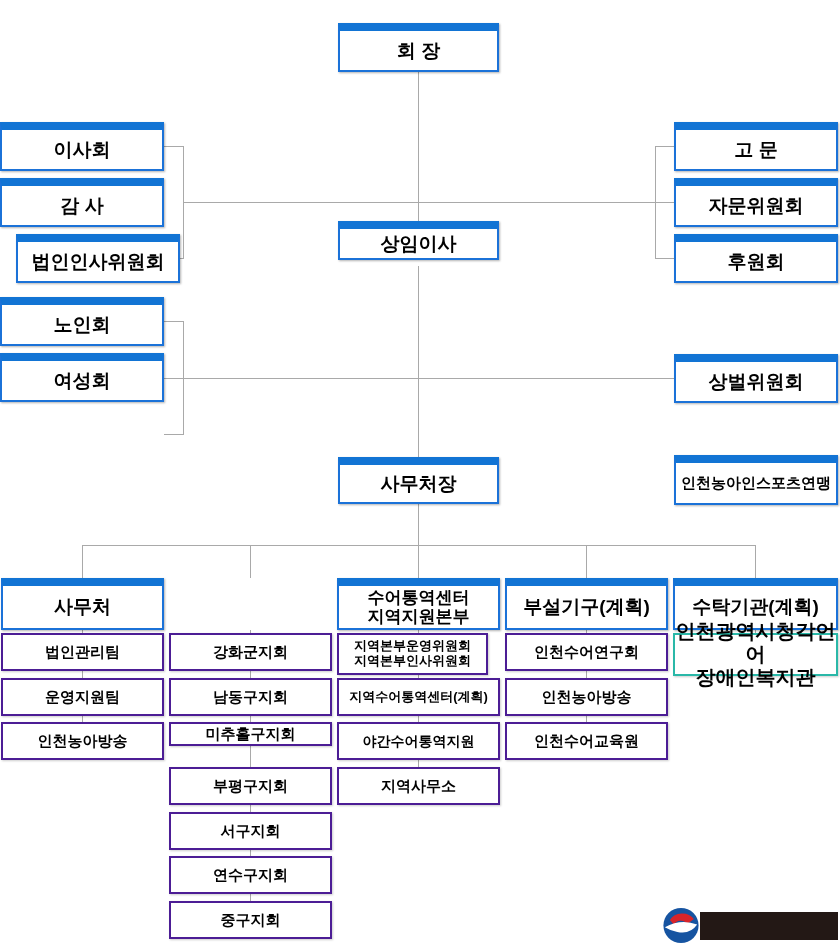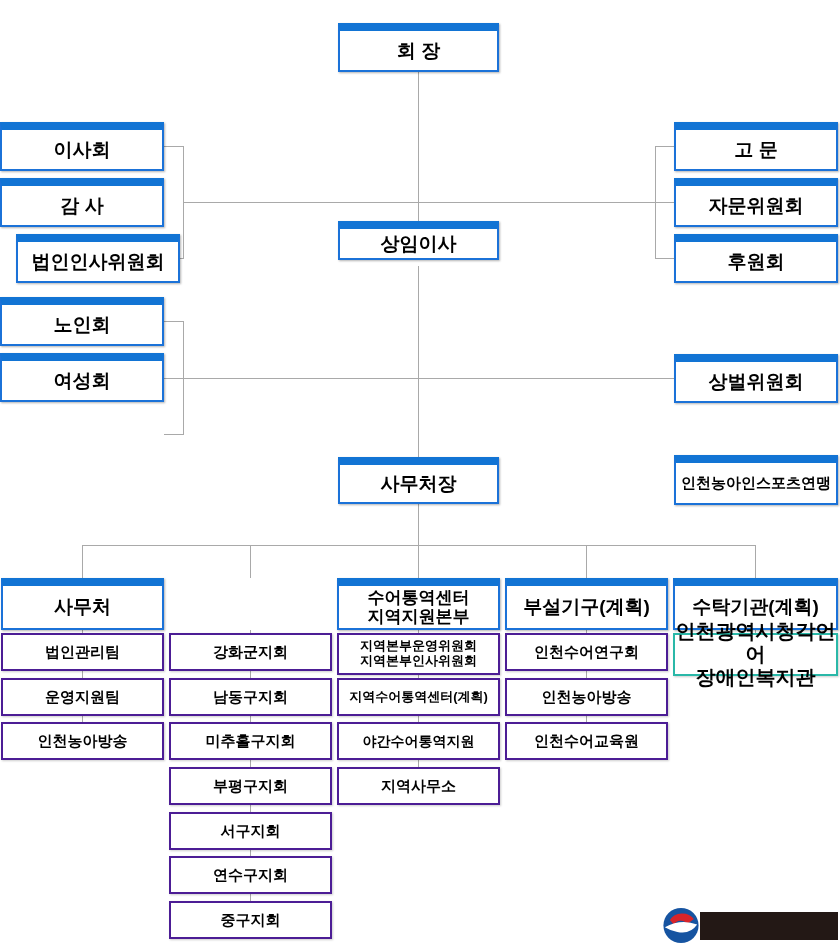--- a/index.html
+++ b/index.html
@@ -85,27 +85,27 @@
 지역지원본부</div>
   <div class="box" style="left:505px;top:578px;width:163px;height:52px">부설기구(계획)</div>
   <div class="box" style="left:673px;top:578px;width:165px;height:52px">수탁기관(계획)</div>
 
   <div class="sub" style="left:1px;top:633px;width:163px;height:38px">법인관리팀</div>
   <div class="sub" style="left:1px;top:678px;width:163px;height:38px">운영지원팀</div>
   <div class="sub" style="left:1px;top:722px;width:163px;height:38px">인천농아방송</div>
 
   <div class="sub" style="left:169px;top:633px;width:163px;height:38px">강화군지회</div>
   <div class="sub" style="left:169px;top:678px;width:163px;height:38px">남동구지회</div>
-  <div class="sub" style="left:169px;top:722px;width:163px;height:38px">미추홀구지회</div>
+  <div class="sub" style="left:169px;top:722px;width:163px;height:24px">미추홀구지회</div>
   <div class="sub" style="left:169px;top:767px;width:163px;height:38px">부평구지회</div>
   <div class="sub" style="left:169px;top:812px;width:163px;height:38px">서구지회</div>
   <div class="sub" style="left:169px;top:856px;width:163px;height:38px">연수구지회</div>
   <div class="sub" style="left:169px;top:901px;width:163px;height:38px">중구지회</div>
 
-  <div class="sub" style="left:337px;top:633px;width:163px;height:42px;font-size:13px">지역본부운영위원회
+  <div class="sub" style="left:337px;top:633px;width:151px;height:42px;font-size:13px">지역본부운영위원회
 지역본부인사위원회</div>
   <div class="sub" style="left:337px;top:678px;width:163px;height:38px;font-size:13px">지역수어통역센터(계획)</div>
   <div class="sub" style="left:337px;top:722px;width:163px;height:38px;font-size:14px">야간수어통역지원</div>
   <div class="sub" style="left:337px;top:767px;width:163px;height:38px">지역사무소</div>
 
   <div class="sub" style="left:505px;top:633px;width:163px;height:38px">인천수어연구회</div>
   <div class="sub" style="left:505px;top:678px;width:163px;height:38px">인천농아방송</div>
   <div class="sub" style="left:505px;top:722px;width:163px;height:38px">인천수어교육원</div>
 
   <div class="sub teal" style="left:673px;top:633px;width:165px;height:43px;font-size:20px">인천광역시청각언어

